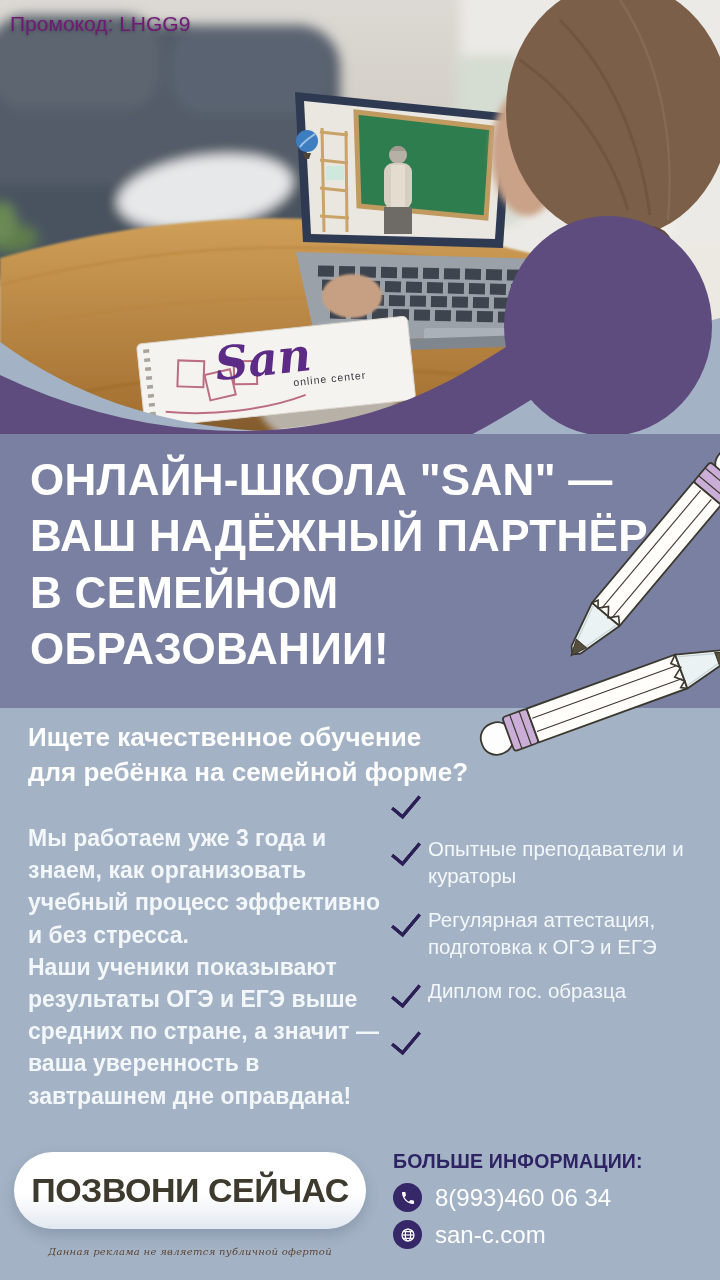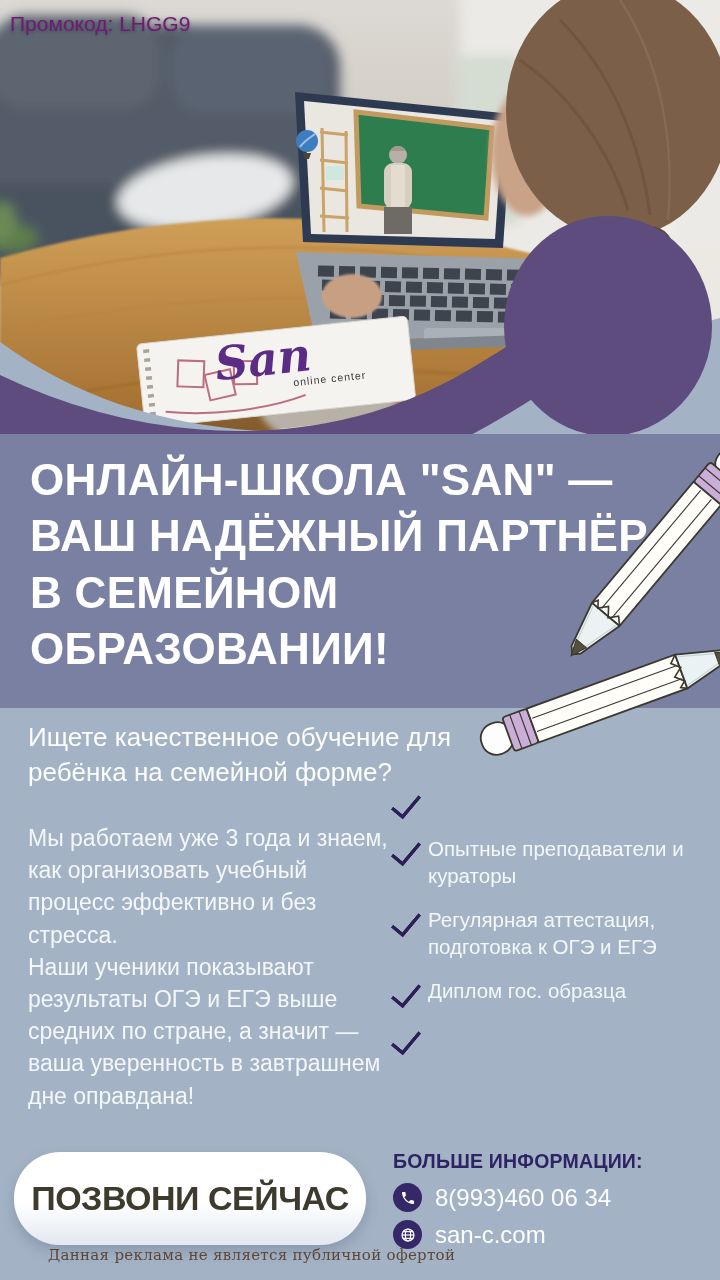--- a/index.html
+++ b/index.html
@@ -15,48 +15,48 @@
   }
   
   .headline-sec{position:absolute;top:434px;left:0;width:720px;height:274px;background:#7a80a1;z-index:2;}
   .headline{
     position:absolute;top:452px;left:30px;width:640px;z-index:3;
     font-weight:bold;font-size:44px;line-height:1.28;color:#ffffff;letter-spacing:.3px;
   }
   
   .subhead{
     position:absolute;top:720px;left:28px;width:445px;z-index:3;
-    font-size:26px;font-weight:normal;color:#fdfdfd;line-height:1.35;
+    font-size:26px;font-weight:bold;color:#fdfdfd;line-height:1.35;
   }
   .paragraph{position:absolute;top:822px;left:28px;width:372px;z-index:3;
     font-size:23px;color:#f4f7fa;line-height:1.4;}
-  .paragraph p{margin:0;}
+  .paragraph p{margin:0;font-weight:bold;}
   .checklist{position:absolute;top:788px;left:398px;width:300px;z-index:3;}
   .check-item{display:flex;gap:14px;margin-bottom:17px;font-size:20.5px;color:#f4f7fa;line-height:1.32;}
   .check-icon{
     flex:0 0 auto;width:12px;height:25px;margin-top:1px;border-radius:1px;
     border-right:4px solid #2b1f55;border-bottom:4px solid #2b1f55;transform:rotate(40deg);
   }
   
   .cta{
-    position:absolute;top:1152px;left:14px;width:352px;height:93px;z-index:3;
+    position:absolute;top:1152px;left:14px;width:352px;height:77px;z-index:3;
     border-radius:46px;background:linear-gradient(180deg,#ffffff 55%,#e2e8f1);
     box-shadow:0 6px 14px rgba(40,50,80,.20);
     display:flex;align-items:center;justify-content:center;
     font-size:34px;font-weight:bold;color:#3e3b2e;letter-spacing:-.5px;cursor:pointer;
   }
   .info{position:absolute;top:1150px;left:393px;width:325px;z-index:3;}
   .info-title{font-size:19.5px;font-weight:bold;color:#2e2363;margin-bottom:10px;letter-spacing:.2px;}
   .info-row{display:flex;align-items:flex-end;gap:13px;margin-bottom:8px;font-size:24px;color:#fdfdfd;}
   .info-icon{flex:0 0 auto;width:29px;height:29px;border-radius:50%;background:#352768;
     display:flex;align-items:center;justify-content:center;}
   .info-icon svg{width:16px;height:16px;}
   .disclaimer{
     position:absolute;top:1246px;left:48px;z-index:3;
-    font-size:15px;color:#5d4637;font-family:"DejaVu Serif",serif;letter-spacing:.3px;
+    font-size:10px;color:#5d4637;font-family:"DejaVu Serif",serif;font-style:italic;letter-spacing:.3px;
   }
   .pencils{position:absolute;top:0;left:0;width:720px;height:1280px;z-index:4;pointer-events:none;}
 </style>
 </head>
 <body>
 
 <div class="poster">
 
   <svg class="photo-wrap" viewBox="0 0 720 434" preserveAspectRatio="none">
     <defs>

